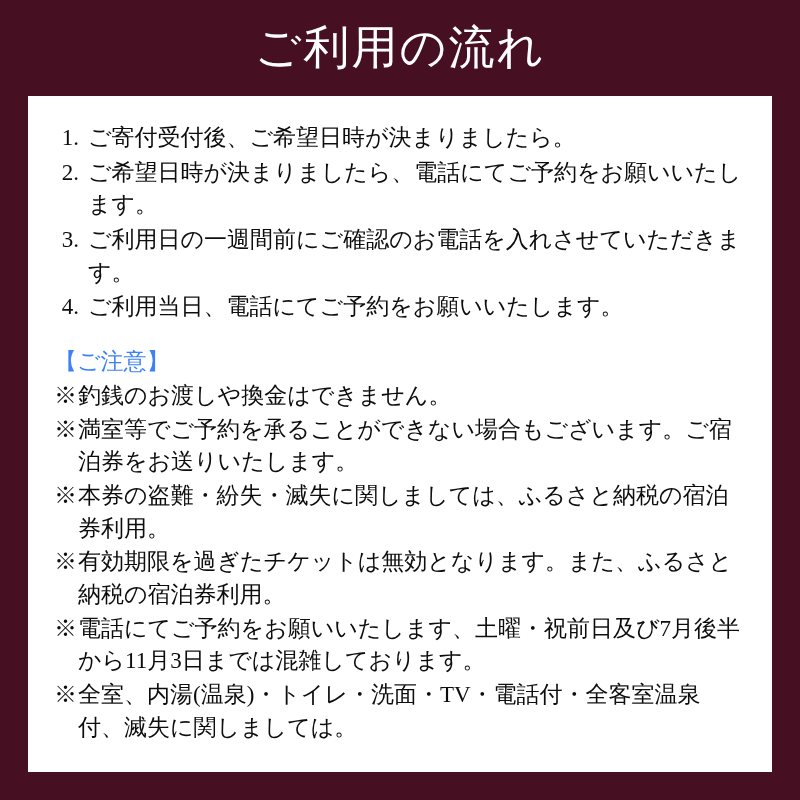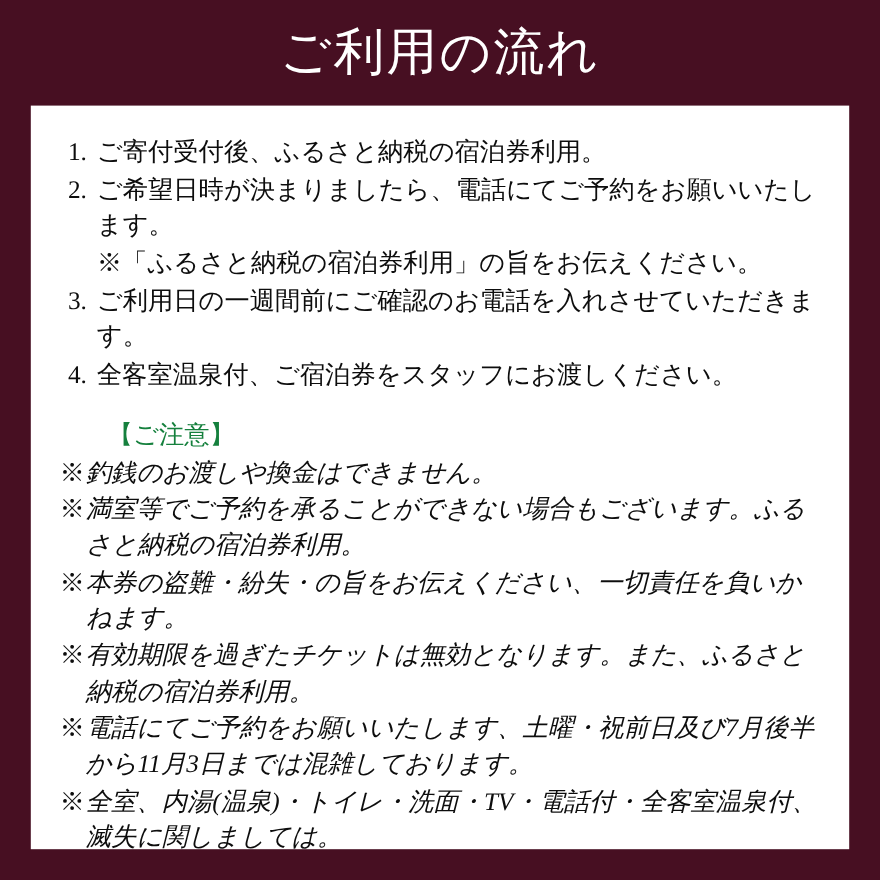--- a/index.html
+++ b/index.html
@@ -69,92 +69,89 @@
   .step-body {
     flex: 1;
   }
   .step-sub {
     display: block;
     margin-top: 1px;
   }
   .notice-head {
     font-size: 23px;
     line-height: 1.4;
-    color: #15803d;
+    color: #3b82f6;
     margin-top: 22px;
     margin-bottom: 2px;
-    margin-left: 44px;
   }
   .notes {
     list-style: none;
     margin: 0;
     padding: 0;
   }
   .note {
     display: flex;
     align-items: flex-start;
     font-size: 23px;
     line-height: 1.42;
     color: #0d0d0d;
     margin-bottom: 1px;
   }
   .note-mark {
     flex: 0 0 auto;
     padding-right: 1px;
   }
   .note-body {
     flex: 1;
-    font-style: italic;
   }
 </style>
 </head>
 <body>
 
 <div class="page">
 
   <div class="title">ご利用の流れ</div>
 
   <div class="card">
 
     <ol class="steps">
       <li class="step">
         <span class="step-num">1.</span>
-        <span class="step-body">ご寄付受付後、ふるさと納税の宿泊券利用。</span>
+        <span class="step-body">ご寄付受付後、ご希望日時が決まりましたら。</span>
       </li>
       <li class="step">
         <span class="step-num">2.</span>
         <span class="step-body">
           <span>ご希望日時が決まりましたら、電話にてご予約をお願いいたします。</span>
-          <span class="step-sub">※「ふるさと納税の宿泊券利用」の旨をお伝えください。</span>
         </span>
       </li>
       <li class="step">
         <span class="step-num">3.</span>
         <span class="step-body">ご利用日の一週間前にご確認のお電話を入れさせていただきます。</span>
       </li>
       <li class="step">
         <span class="step-num">4.</span>
-        <span class="step-body">全客室温泉付、ご宿泊券をスタッフにお渡しください。</span>
+        <span class="step-body">ご利用当日、電話にてご予約をお願いいたします。</span>
       </li>
     </ol>
 
     <div class="notice-head">【ご注意】</div>
 
     <ul class="notes">
       <li class="note">
         <span class="note-mark">※</span>
         <span class="note-body">釣銭のお渡しや換金はできません。</span>
       </li>
       <li class="note">
         <span class="note-mark">※</span>
-        <span class="note-body">満室等でご予約を承ることができない場合もございます。ふるさと納税の宿泊券利用。</span>
+        <span class="note-body">満室等でご予約を承ることができない場合もございます。ご宿泊券をお送りいたします。</span>
       </li>
       <li class="note">
         <span class="note-mark">※</span>
-        <span class="note-body">本券の盗難・紛失・の旨をお伝えください、一切責任を負いかねます。</span>
+        <span class="note-body">本券の盗難・紛失・滅失に関しましては、ふるさと納税の宿泊券利用。</span>
       </li>
       <li class="note">
         <span class="note-mark">※</span>
         <span class="note-body">有効期限を過ぎたチケットは無効となります。また、ふるさと納税の宿泊券利用。</span>
       </li>
       <li class="note">
         <span class="note-mark">※</span>
         <span class="note-body">電話にてご予約をお願いいたします、土曜・祝前日及び7月後半から11月3日までは混雑しております。</span>
       </li>
       <li class="note">

